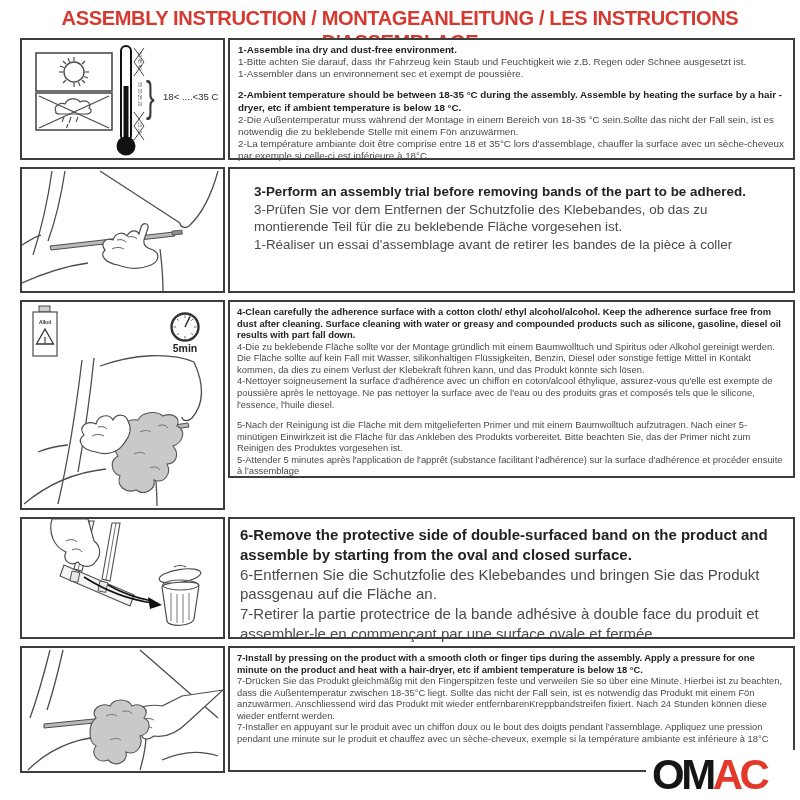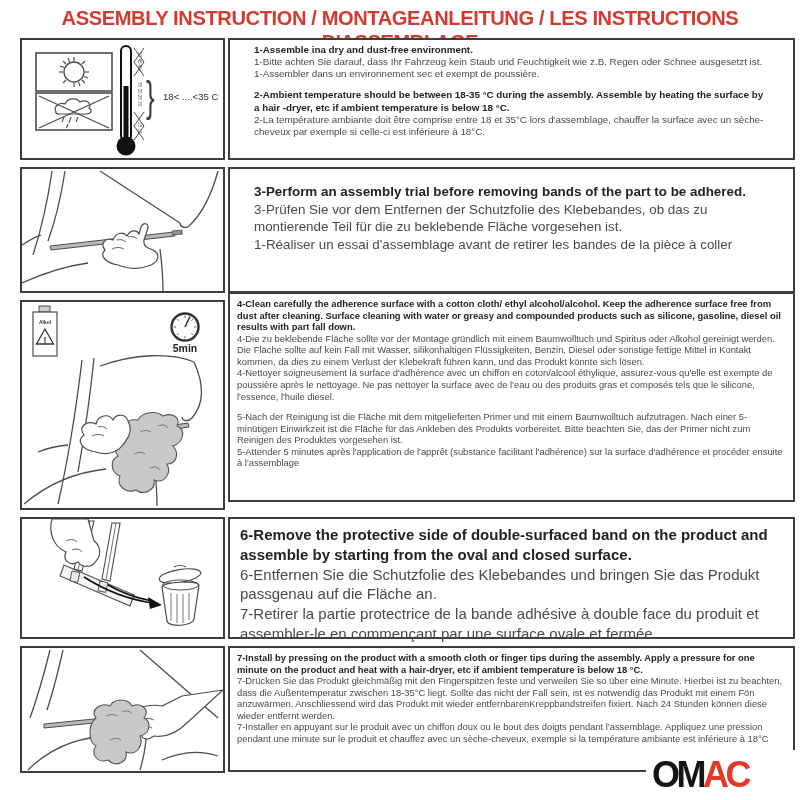--- a/index.html
+++ b/index.html
@@ -10,34 +10,34 @@
   .title{
     position:absolute;top:6px;left:0;width:800px;text-align:center;
     font-size:20.5px;font-weight:bold;letter-spacing:-0.4px;color:#d43a30;
     transform:scaleX(0.98);
   }
   .box{
     position:absolute;border:2px solid #3d3d3d;background:#fff;box-sizing:border-box;
   }
   .figbox{left:20px;width:205px;}
   .txtbox{left:228px;width:567px;}
-  .txt{padding:4px 24px;font-size:9.8px;line-height:1.24;color:#4a4a4a;}
+  .txt{padding:4px 8px;font-size:9.8px;line-height:1.24;color:#4a4a4a;}
   .txt-sm{padding:4px 7px;font-size:9.4px;line-height:1.23;color:#4a4a4a;}
   .txt-lg{padding:14px 10px 4px 24px;font-size:13.4px;line-height:1.32;color:#4a4a4a;}
   .txt-lg2{padding:6px 10px 4px 10px;font-size:15px;line-height:1.32;color:#4a4a4a;}
   .b{font-weight:bold;color:#232323;}
   .blk{margin-bottom:9px;}
   svg{display:block;}
   .logo{
     position:absolute;left:646px;top:750px;width:150px;height:50px;background:#fff;
     display:flex;align-items:center;justify-content:flex-start;padding-left:6px;box-sizing:border-box;
     z-index:5;
   }
   .logo span{
-    font-size:36px;font-weight:900;letter-spacing:-3.5px;line-height:1;
+    font-size:42px;font-weight:900;letter-spacing:-3.5px;line-height:1;
     transform:scaleY(1.02);
   }
   .logo .lk{color:#151515;}
   .logo .lr{color:#e2392b;}
 </style>
 </head>
 <body>
 
 <div class="title">ASSEMBLY INSTRUCTION / MONTAGEANLEITUNG / LES INSTRUCTIONS D'ASSEMBLAGE</div>
 
@@ -102,20 +102,21 @@
 </div>
 
 <div class="box txtbox txt" style="top:38px;height:122px;">
   <div class="blk">
     <div class="b">1-Assemble ina dry and dust-free environment.</div>
     <div>1-Bitte achten Sie darauf, dass Ihr Fahrzeug kein Staub und Feuchtigkeit wie z.B. Regen oder Schnee ausgesetzt ist.</div>
     <div>1-Assembler dans un environnement sec et exempt de poussière.</div>
   </div>
   <div>
     <div class="b">2-Ambient temperature should be between 18-35 °C  during the assembly. Assemble by heating the surface by a hair -dryer, etc if ambient temperature is below 18 °C.</div>
+    <div>2-Die Außentemperatur muss während der Montage in einem Bereich von 18-35 °C  sein.Sollte das nicht der Fall sein, ist es notwendig die zu beklebende Stelle mit einem Fön anzuwärmen.</div>
     <div>2-La température ambiante doit être comprise entre 18 et 35°C lors d'assemblage, chauffer la surface avec un sèche-cheveux par exemple si celle-ci est inférieure à 18°C.</div>
   </div>
 </div>
 
 <div class="box figbox" style="top:167px;height:126px;">
   <svg width="201" height="122" viewBox="0 0 201 122">
     <g fill="none" stroke="#4d4d4d" stroke-width="1.3">
       <path d="M30,2 C26,30 20,58 11,86"></path>
       <path d="M43,2 C39,28 34,50 26,72"></path>
       <path d="M0,76 C6,72 12,68 19,66"></path>
@@ -184,21 +185,21 @@
       <path d="M118,130 C122,128 126,128 129,130 M136,124 C140,122 144,123 146,126 M112,152 C116,150 120,150 123,152 M128,166 C132,164 136,165 138,168" fill="none" stroke="#6a6a6a" stroke-width="0.9"></path>
     </g>
 
     <g>
       <path d="M74,150 C60,148 54,139 62,133 C56,125 64,118 74,122 C76,113 87,111 91,118 C95,111 104,112 106,119 C110,126 108,134 103,140 C97,150 86,154 74,150 Z" fill="#ffffff" stroke="#4d4d4d" stroke-width="1.2"></path>
       <path d="M70,134 C74,132 78,132 82,134 M76,125 C80,124 83,125 85,127" fill="none" stroke="#4d4d4d" stroke-width="0.9"></path>
     </g>
   </svg>
 </div>
 
-<div class="box txtbox txt-sm" style="top:292px;height:210px;">
+<div class="box txtbox txt-sm" style="top:300px;height:178px;">
   <div class="blk">
     <div class="b">4-Clean carefully the adherence surface with a cotton cloth/ ethyl alcohol/alcohol. Keep the adherence surface free from dust after cleaning. Surface cleaning with water or greasy and compounded products such as silicone, gasoline, diesel oil results with part fall down.</div>
     <div>4-Die zu beklebende Fläche sollte vor der Montage gründlich mit einem Baumwolltuch und Spiritus oder Alkohol gereinigt werden. Die Fläche sollte auf kein Fall mit Wasser, silikonhaltigen Flüssigkeiten, Benzin, Diesel oder sonstige fettige Mittel in Kontakt kommen, da dies zu einem Verlust der Klebekraft führen kann, und das Produkt könnte sich lösen.</div>
     <div>4-Nettoyer soigneusement la surface d'adhérence avec un chiffon en coton/alcool éthylique, assurez-vous qu'elle est exempte de poussière après le nettoyage. Ne pas nettoyer la surface avec de l'eau ou des produits gras et composés tels que le silicone, l'essence, l'huile diesel.</div>
   </div>
   <div>
     <div>5-Nach der Reinigung ist die Fläche mit dem mitgelieferten Primer und mit einem Baumwolltuch aufzutragen. Nach einer 5-minütigen Einwirkzeit ist die Fläche für das Ankleben des Produkts vorbereitet. Bitte beachten Sie, das der Primer nicht zum Reinigen des Produktes vorgesehen ist.</div>
     <div>5-Attender 5 minutes après l'application de l'apprêt (substance facilitant l'adhérence) sur la surface d'adhérence et procéder ensuite à l'assemblage</div>
   </div>
 </div>

